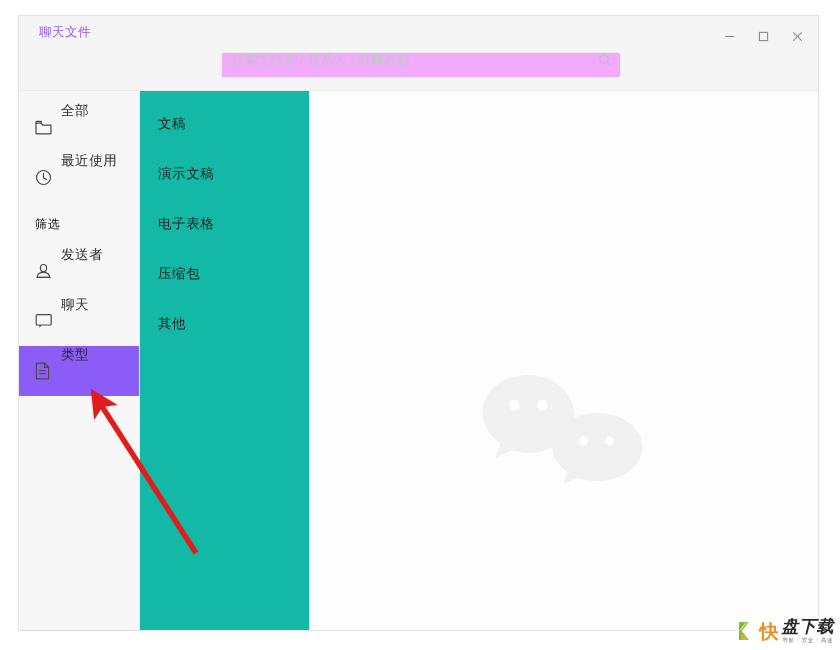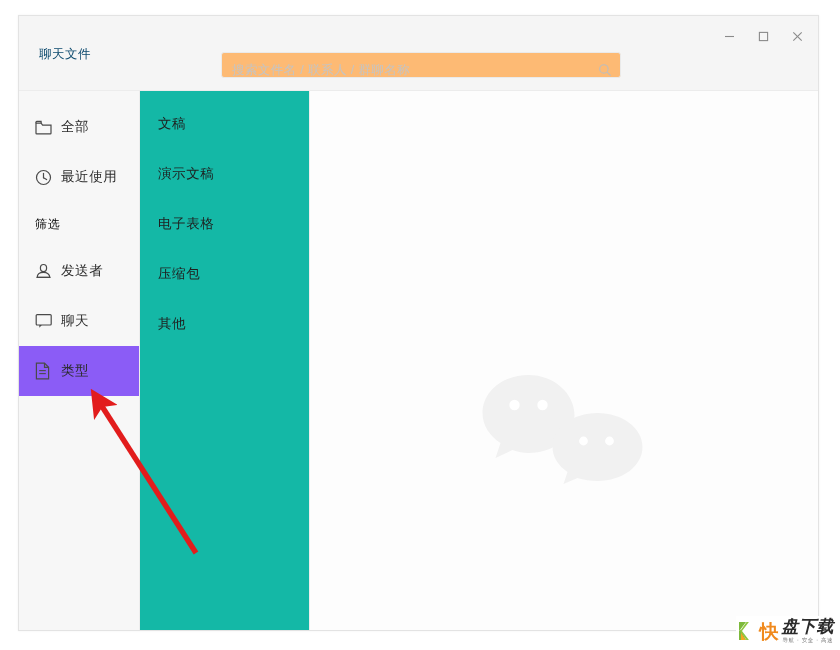--- a/index.html
+++ b/index.html
@@ -35,23 +35,23 @@
     left: 0; top: 0;
     width: 100%;
     height: 75px;
     background: #f5f5f5;
     border-bottom: 1px solid #ececec;
   }
 
   #window-title {
     position: absolute;
     left: 20px;
-    top: 30px;
+    top: 8px;
     font-size: 12.5px;
-    color: #0c4a6e;
+    color: #8b5cf6;
     letter-spacing: 0.5px;
     white-space: nowrap;
   }
 
   #window-controls {
     position: absolute;
     right: 4px;
     top: 6px;
     display: flex;
     align-items: center;
@@ -67,25 +67,25 @@
   }
   .win-btn svg { display: block; }
 
   
   #search-wrap {
     position: absolute;
     left: 202px;
     top: 36px;
     width: 400px;
     height: 26px;
-    background: #fdba74;
+    background: #f0abfc;
     border: 1px solid #eaeaea;
     border-radius: 3px;
     display: flex;
-    align-items: flex-end;
+    align-items: flex-start;
     gap: 28px;
   }
 
   #search-input {
     flex: 1;
     border: none;
     outline: none;
     background: transparent;
     font-family: "Liberation Sans", "DejaVu Sans", sans-serif;
     font-size: 12.5px;
@@ -118,21 +118,20 @@
     width: 121px;
     background: #f7f7f7;
     border-right: 1px solid #ededed;
     padding-top: 11px;
     position: relative;
   }
 
   .nav-item {
     height: 50px;
     display: flex;
-    align-items: center;
     padding-left: 16px;
     color: #2c2c2c;
     font-size: 13.5px;
     letter-spacing: 0.6px;
   }
   .nav-item .nav-ico {
     width: 26px;
     display: flex;
     align-items: center;
     justify-content: flex-start;

